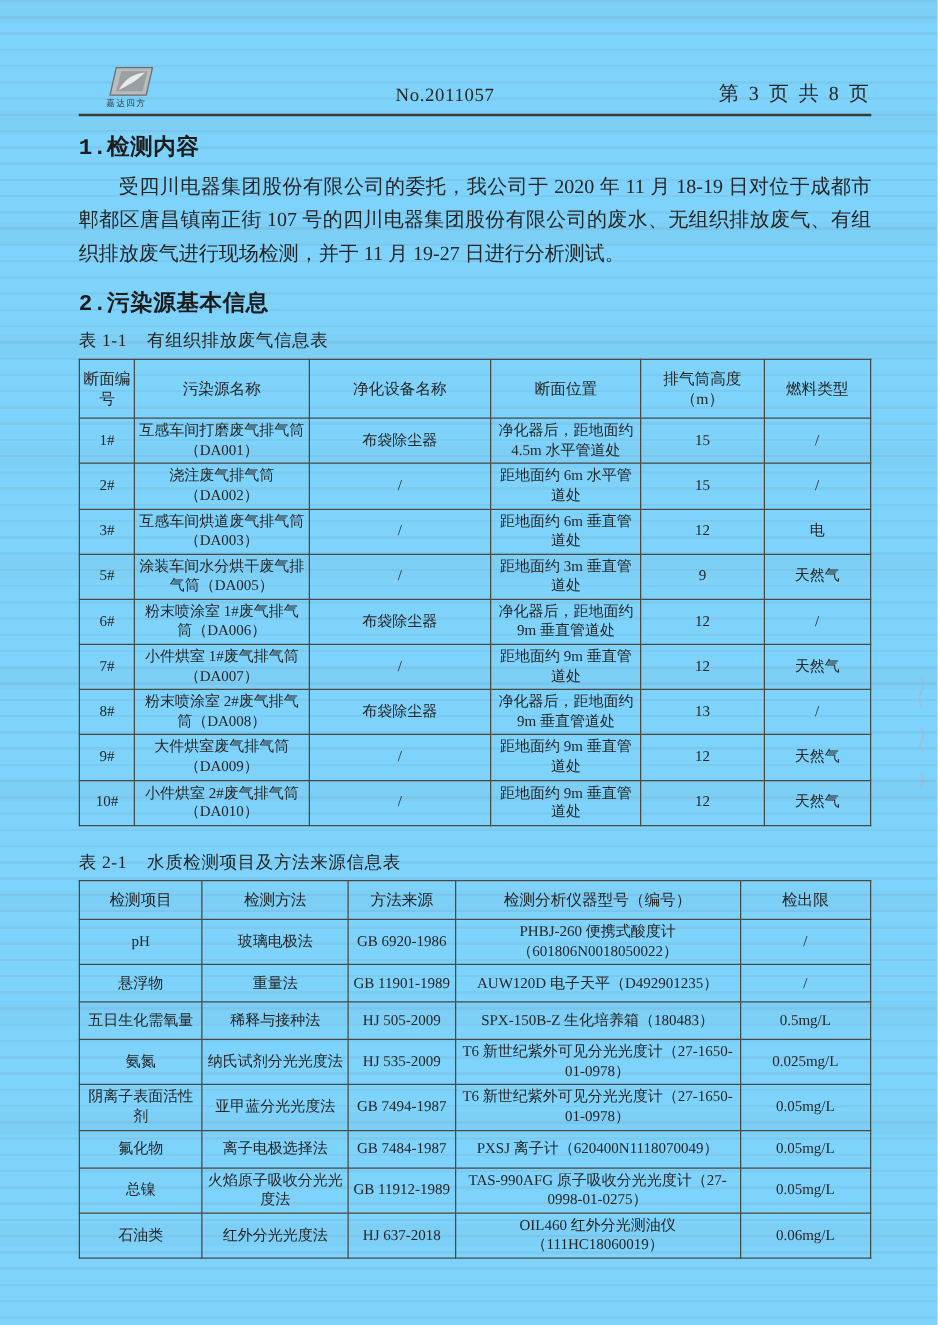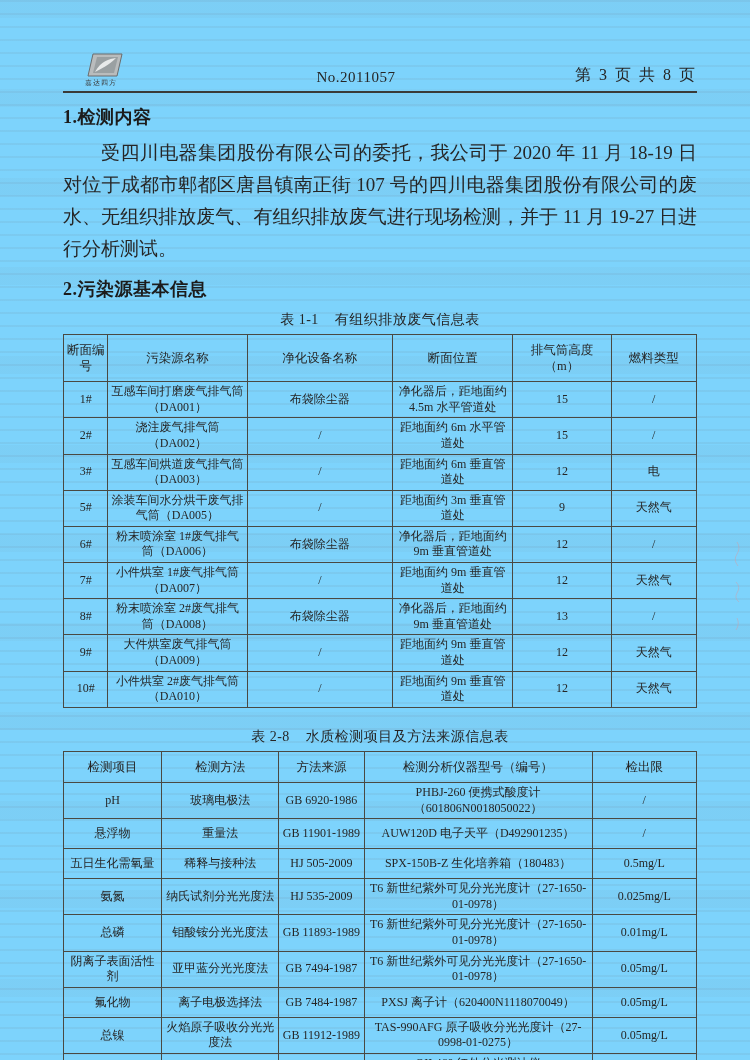--- a/index.html
+++ b/index.html
@@ -62,36 +62,35 @@
     letter-spacing:2px;
     padding-bottom:2px;
   }
   .header-rule{
     border:none;
     border-top:2px solid #3a3a38;
     margin:3px 0 0 0;
   }
   
   h2.sec-title{
-    font-family:Liberation Serif, serif;
+    font-family:Liberation Mono, monospace;
     font-size:18px;
     font-weight:bold;
     color:#1c1c1c;
     margin:12px 0 8px 0;
     letter-spacing:.5px;
   }
   .body-par{
-    font-size:19px;
+    font-size:16px;
     line-height:1.68;
     text-indent:2em;
     margin:2px 0 10px 0;
     text-align:justify;
   }
   .table-caption{
-    text-align:center;
     font-size:14px;
     margin:10px 0 5px 0;
     white-space:pre-wrap;
     letter-spacing:.5px;
   }
   
   table.doc-table{
     width:100%;
     border-collapse:collapse;
     table-layout:fixed;
@@ -235,21 +234,21 @@
             <td>10#</td>
             <td>小件烘室 2#废气排气筒（DA010）</td>
             <td>/</td>
             <td>距地面约 9m 垂直管道处</td>
             <td>12</td>
             <td>天然气</td>
           </tr>
         </tbody>
       </table>
 
-    <div class="table-caption">表 2-8    水质检测项目及方法来源信息表</div>
+    <div class="table-caption">表 2-1    水质检测项目及方法来源信息表</div>
     <table id="table2" class="doc-table">
       <colgroup>
         <col style="width:15.5%">
           <col style="width:18.5%">
           <col style="width:13.5%">
         <col style="width:36%">
           <col style="width:16.5%">
       </colgroup>
     <thead>
           <tr>
@@ -283,27 +282,20 @@
             <td>0.5mg/L</td>
           </tr>
           <tr>
             <td>氨氮</td>
             <td>纳氏试剂分光光度法</td>
             <td>HJ 535-2009</td>
             <td>T6 新世纪紫外可见分光光度计（27-1650-01-0978）</td>
             <td>0.025mg/L</td>
           </tr>
           <tr>
-            <td>总磷</td>
-            <td>钼酸铵分光光度法</td>
-            <td>GB 11893-1989</td>
-            <td>T6 新世纪紫外可见分光光度计（27-1650-01-0978）</td>
-            <td>0.01mg/L</td>
-          </tr>
-          <tr>
             <td>阴离子表面活性剂</td>
             <td>亚甲蓝分光光度法</td>
             <td>GB 7494-1987</td>
             <td>T6 新世纪紫外可见分光光度计（27-1650-01-0978）</td>
             <td>0.05mg/L</td>
           </tr>
           <tr>
             <td>氟化物</td>
             <td>离子电极选择法</td>
             <td>GB 7484-1987</td>

